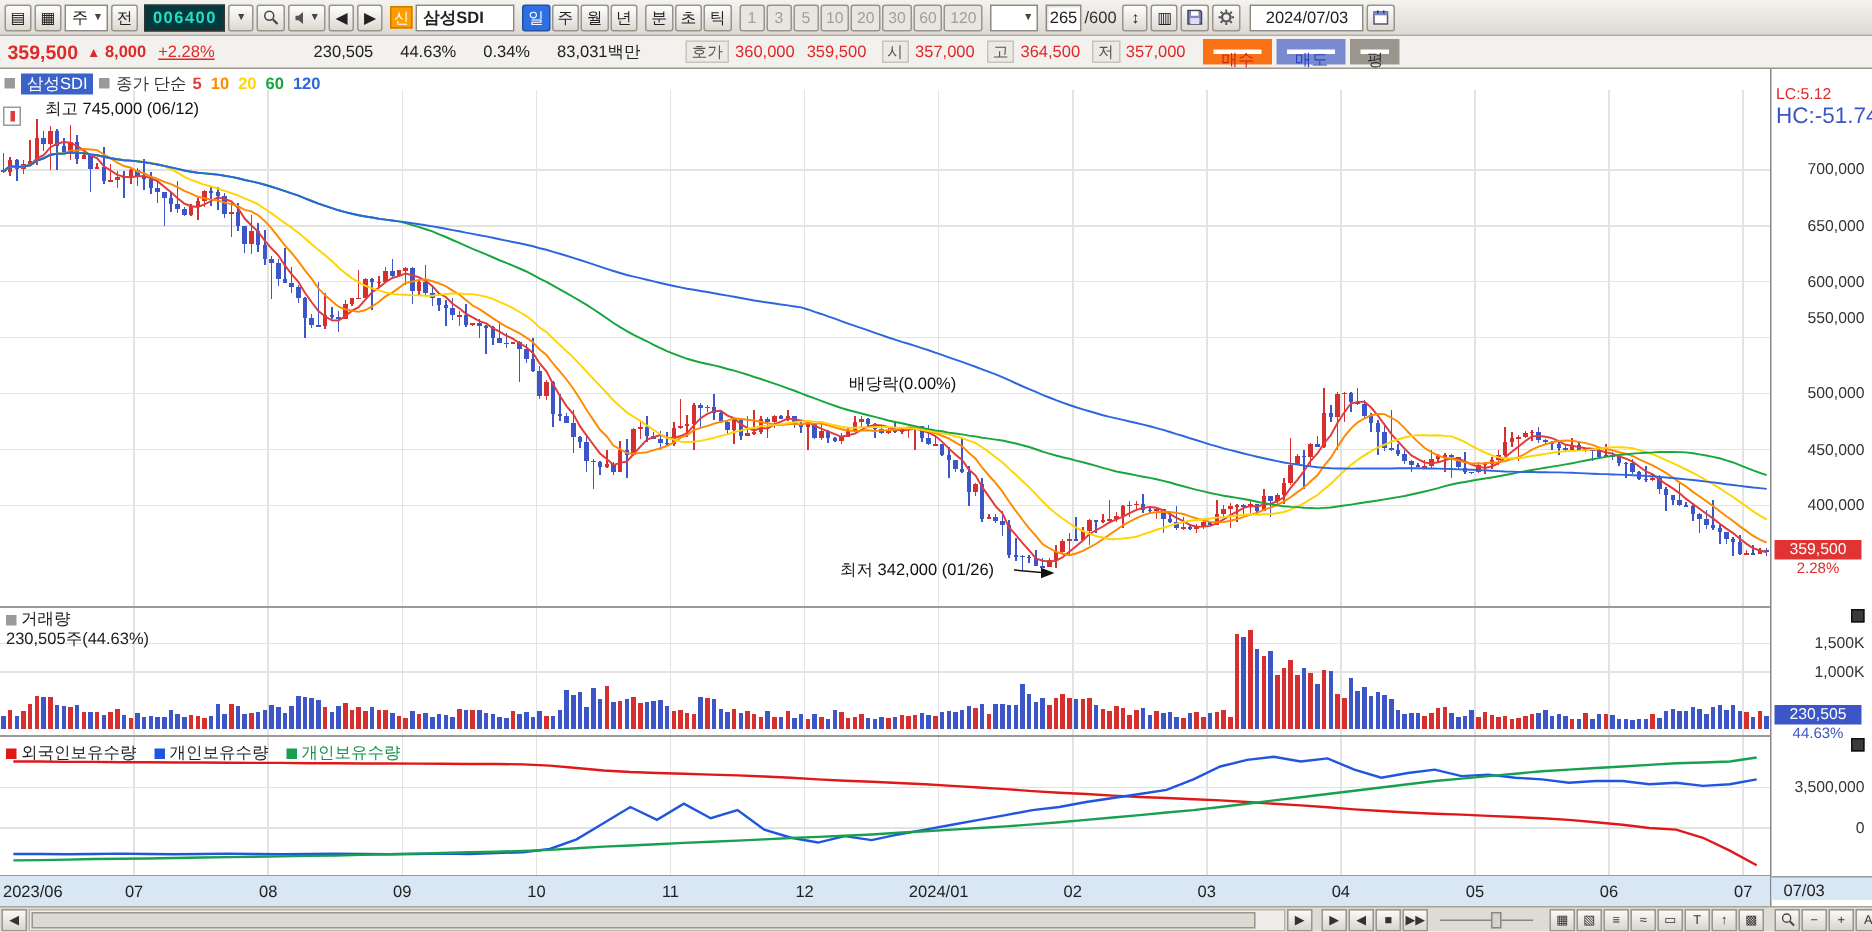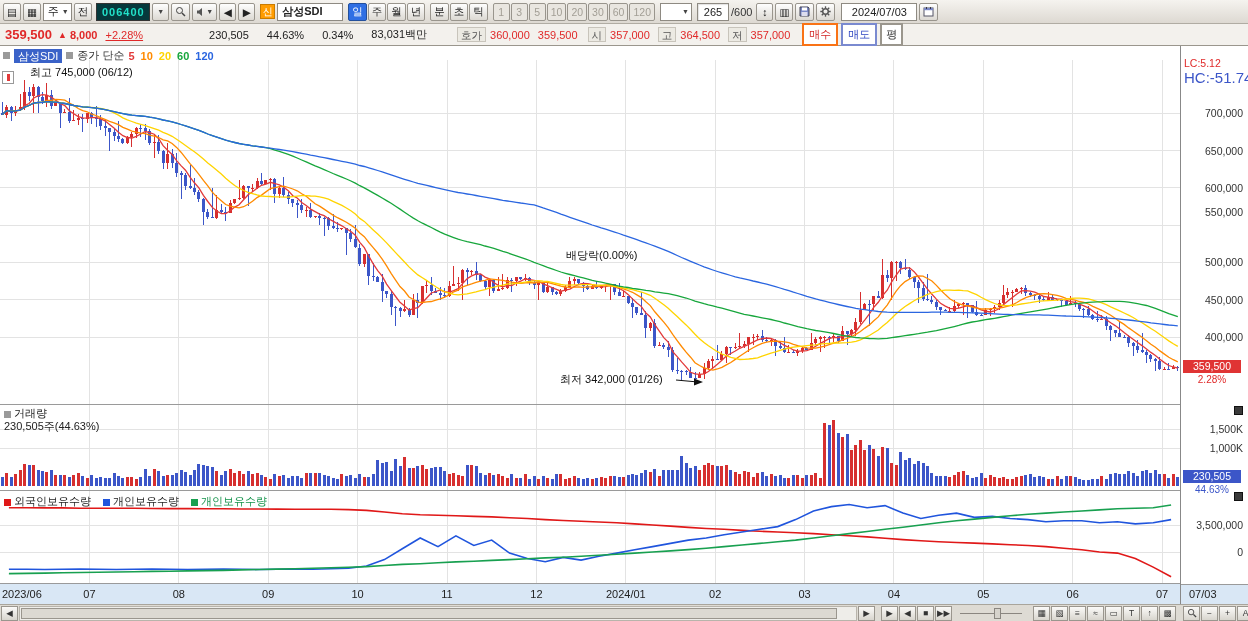--- a/index.html
+++ b/index.html
@@ -10,36 +10,36 @@
 .toolbar{position:absolute;left:0;top:0;width:1248px;height:24px;background:linear-gradient(#f5f3ef,#ddd9d2);border-bottom:1px solid #b0aca3;display:flex;align-items:center;gap:2px;padding:0 3px;}
 .tb-btn{height:18px;min-width:17px;padding:0 3px;background:linear-gradient(#fefefe,#dcd9d3);border:1px solid #99958d;border-radius:2px;display:inline-flex;align-items:center;justify-content:center;font-size:10.5px;color:#222;cursor:default;}
 .tb-btn.sel{background:#2f6fe4;color:#fff;border-color:#24509c;}
 .tb-btn.dis{color:#a29e95;background:#e9e6e0;}
 .grp{display:inline-flex;gap:1px;margin-left:3px;}
 .tb-combo{height:18px;background:#fff;border:1px solid #8e8a82;display:inline-flex;align-items:center;padding:0 2px 0 4px;gap:3px;}
 .caret{font-size:7px;color:#444;}
 .code-field{height:18px;width:54px;background:#06393c;color:#22e0c8;border:1px solid #333;display:inline-flex;align-items:center;justify-content:center;font-weight:bold;letter-spacing:1px;margin-left:2px;}
 .new-badge{height:15px;width:15px;background:#ff9c00;color:#fff;display:inline-flex;align-items:center;justify-content:center;font-size:10px;border:1px solid #c97b00;margin-left:3px;}
 .name-field{height:18px;width:66px;background:#fff;border:1px solid #8e8a82;display:inline-flex;align-items:center;padding-left:4px;font-weight:bold;}
-.count-field{height:18px;width:32px;background:#fff;border:1px solid #8e8a82;box-shadow:inset 1px 1px 1px rgba(0,0,0,.12);display:inline-flex;align-items:center;justify-content:center;margin-left:3px;}
+.count-field{height:18px;width:24px;background:#fff;border:1px solid #8e8a82;box-shadow:inset 1px 1px 1px rgba(0,0,0,.12);display:inline-flex;align-items:center;justify-content:center;margin-left:3px;}
 .count-total{color:#333;margin-right:2px;}
 .date-field{height:18px;width:76px;background:#fff;border:1px solid #8e8a82;display:inline-flex;align-items:center;justify-content:center;margin-left:4px;}
 
 
 .quotebar{position:absolute;left:0;top:24px;width:1248px;height:22px;background:#f3f1ed;border-bottom:1px solid #9a968d;display:flex;align-items:center;padding-left:5px;}
 .red-t{color:#e02929;}
 .blue-t{color:#3c56c8;}
 .q-price{font-size:13px;font-weight:bold;margin-right:6px;}
 .q-arrow{font-size:9px;margin-right:3px;}
 .q-chg{font-weight:bold;margin-right:8px;}
 .q-pctc{margin-right:0;text-decoration:underline;}
 .qgap{display:inline-block;}
 .q-num{margin-right:18px;color:#222;}
 .q-chip{display:inline-block;background:#eceae3;border:1px solid #c8c4bb;color:#555;font-size:10.5px;padding:0 3px;height:15px;line-height:14px;margin:0 4px 0 0;}
-.q-btn{border:2px solid #f97316;color:#d22424;background:#fff;height:23px;line-height:15px;padding:0 5px;margin-right:3px;font-size:11px;}
+.q-btn{border:7px solid #f97316;color:#d22424;background:#fff;height:17px;line-height:15px;padding:0 5px;margin-right:3px;font-size:11px;}
 .q-btn.sell{border-color:#7a8ad0;color:#2c44c0;}
 .q-btn.avg{border-color:#9a968d;color:#333;padding:0 4px;}
 
 
 .chart-region{position:absolute;left:0;top:46px;width:1248px;height:558px;background:#fff;}
 #chart-svg{position:absolute;left:0;top:0;}
 #chart-svg text{font-family:"Liberation Sans","DejaVu Sans",sans-serif;}
 .main-legend{position:absolute;left:3px;top:2px;display:flex;align-items:center;gap:4px;font-size:11px;}
 .sq{display:inline-block;width:7px;height:7px;background:#9a9a9a;vertical-align:middle;}
 .sym-chip{background:#3a62c8;color:#fff;padding:0 4px;height:14px;line-height:14px;font-size:11px;}
@@ -53,21 +53,21 @@
 
 .axis-col{position:absolute;left:1180px;top:0;width:68px;height:558px;background:#fff;border-left:1px solid #888;}
 .axis-lbl{position:absolute;right:5px;font-size:10.5px;color:#333;}
 .lc{position:absolute;top:11px;left:3px;font-size:10.5px;color:#e02929;}
 .hc{position:absolute;top:23px;left:3px;font-size:15px;color:#3c56c8;}
 .badge{position:absolute;left:2px;width:58px;height:13px;color:#fff;font-size:10.5px;text-align:center;line-height:13px;}
 .badge.bred{background:#e03434;}
 .badge.bblue{background:#3c56c8;}
 .pct{position:absolute;left:2px;width:58px;text-align:center;font-size:10px;}
 .psq{position:absolute;left:53px;width:9px;height:9px;background:#3a3a3a;border:1px solid #111;}
-.axis-strip{position:absolute;left:0;top:538px;width:67px;height:21px;background:#d9e7f5;border-top:1px solid #9a9a9a;font-size:11px;line-height:19px;padding-left:8px;color:#222;}
+.axis-strip{position:absolute;left:0;top:538px;width:67px;height:16px;background:#d9e7f5;border-top:1px solid #9a9a9a;font-size:11px;line-height:19px;padding-left:8px;color:#222;}
 
 
 .bottombar{position:absolute;left:0;top:604px;width:1248px;height:17px;background:#dedbd4;border-top:1px solid #a9a59c;display:flex;align-items:center;padding:0 1px;}
 .bb-btn{width:17px;height:15px;border:1px solid #9a968e;background:linear-gradient(#fbfaf8,#d8d5ce);font-size:8.5px;display:flex;align-items:center;justify-content:center;margin-right:1px;color:#333;flex:none;}
 .track{position:relative;width:838px;height:15px;background:#eeede9;border:1px solid #b8b4ab;margin-right:1px;flex:none;}
 .thumb{position:absolute;left:1px;top:1px;bottom:1px;width:816px;background:#dcd9d2;border:1px solid #9a968e;}
 .nav-grp{display:flex;margin-left:5px;}
 .slider{position:relative;width:62px;height:15px;margin:0 7px;flex:none;}
 .slider .line{position:absolute;top:7px;left:0;right:0;height:1px;background:#8a8680;}
 .slider .handle{position:absolute;left:34px;top:2px;width:7px;height:11px;background:#d6d3cc;border:1px solid #8a8680;}

